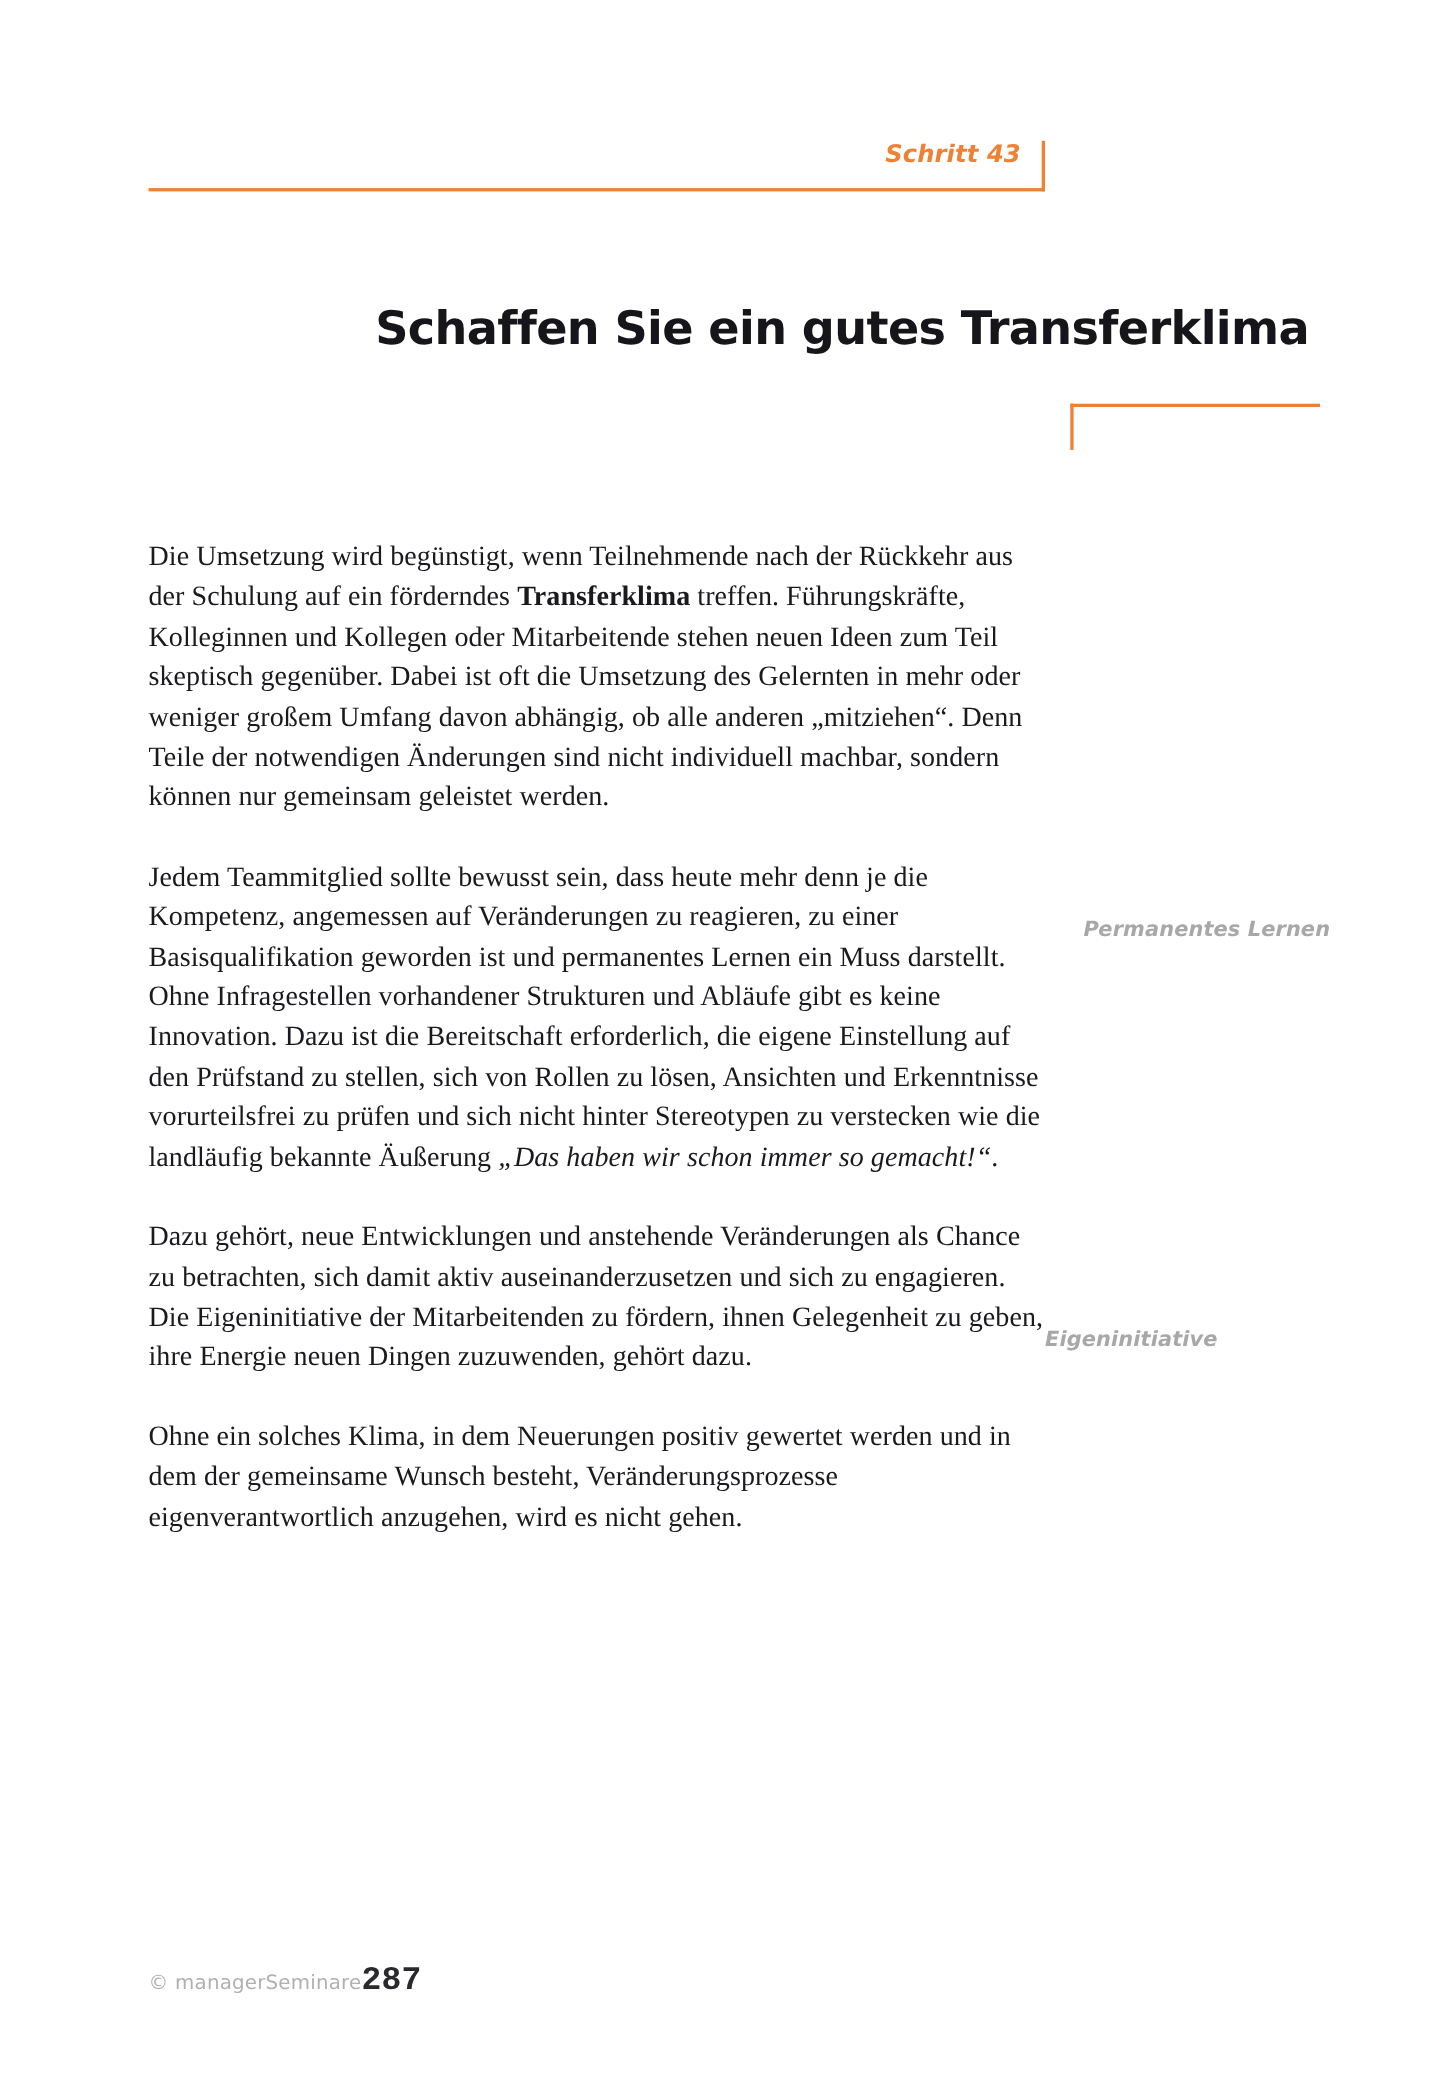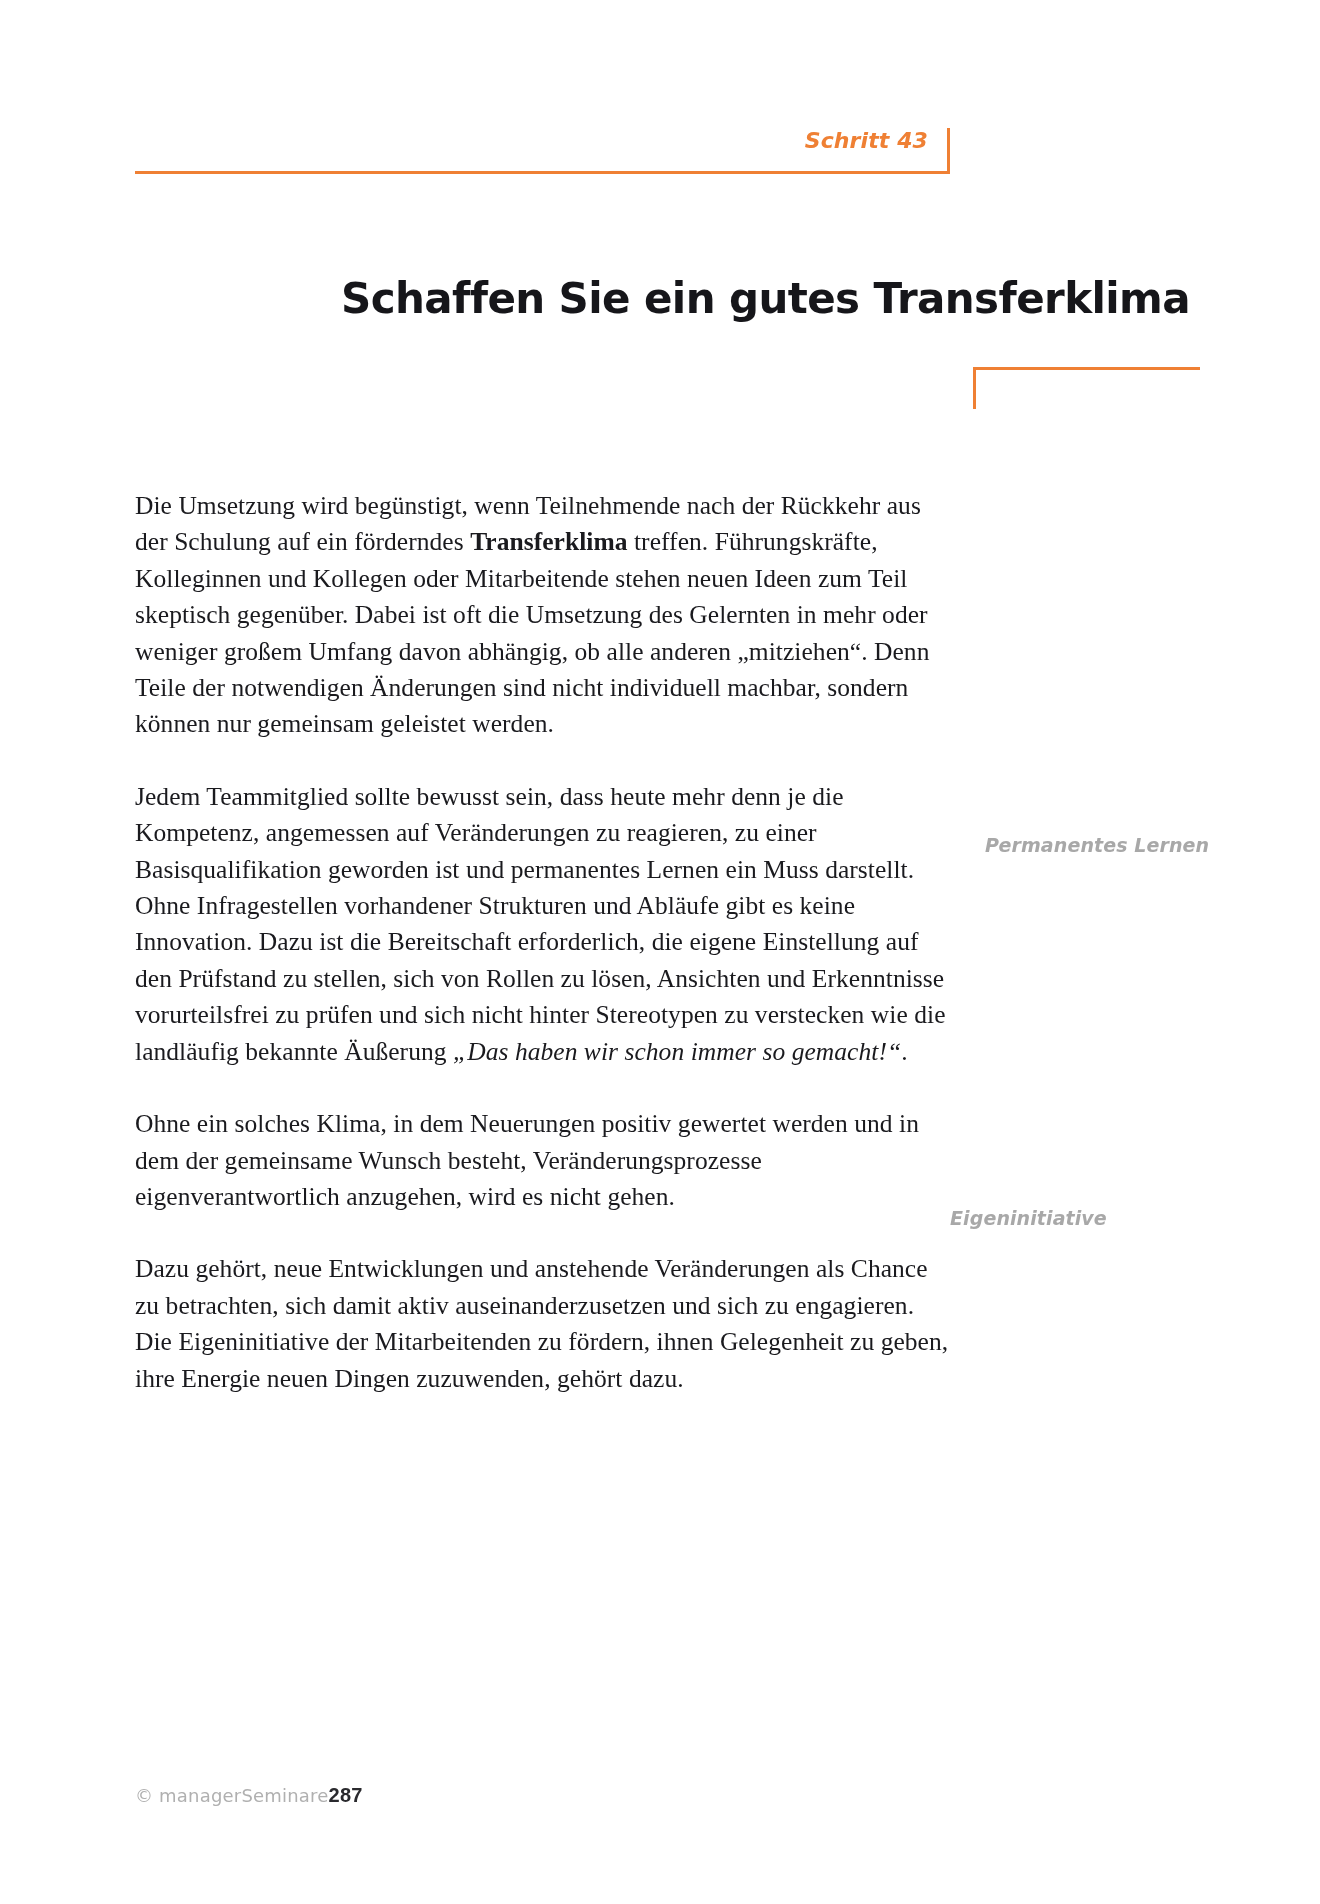--- a/index.html
+++ b/index.html
@@ -148,23 +148,23 @@
     align-items: baseline;
     justify-content: flex-start;
   }
   .footer-copyright {
     font-family: "DejaVu Sans", "Liberation Sans", sans-serif;
     font-size: 18px;
     color: #b0b0b0;
     letter-spacing: 0.2px;
   }
   .footer-pagenum {
-    font-family: Liberation Sans, sans-serif;
-    font-weight: bold;
-    font-size: 20px;
+    font-family: Liberation Mono, monospace;
+    font-weight: bold;
+    font-size: 30px;
     color: #2a2a2e;
     letter-spacing: 0.2px;
   }
 </style>
 </head>
 <body>
 
 <div class="page">
 
   <div class="header">
@@ -176,22 +176,22 @@
   <h1 class="page-title">Schaffen Sie ein gutes Transferklima</h1>
 
   <div class="corner-bracket">
     <div class="cb-h"></div>
     <div class="cb-v"></div>
   </div>
 
   <div class="content">
     <p class="para"><span>Die Umsetzung wird begünstigt, wenn Teilnehmende nach der Rückkehr aus der Schulung auf ein förderndes </span><b>Transferklima</b><span> treffen. Führungskräfte, Kolleginnen und Kollegen oder Mitarbeitende stehen neuen Ideen zum Teil skeptisch gegenüber. Dabei ist oft die Umsetzung des Gelernten in mehr oder weniger großem Umfang davon abhängig, ob alle anderen „mitziehen“. Denn Teile der notwendigen Änderungen sind nicht individuell machbar, sondern können nur gemeinsam geleistet werden.</span></p>
     <p class="para"><span>Jedem Teammitglied sollte bewusst sein, dass heute mehr denn je die Kompetenz, angemessen auf Veränderungen zu reagieren, zu einer Basisqualifikation geworden ist und permanentes Lernen ein Muss darstellt. Ohne Infragestellen vorhandener Strukturen und Abläufe gibt es keine Innovation. Dazu ist die Bereitschaft erforderlich, die eigene Einstellung auf den Prüfstand zu stellen, sich von Rollen zu lösen, Ansichten und Erkenntnisse vorurteilsfrei zu prüfen und sich nicht hinter Stereotypen zu verstecken wie die landläufig bekannte Äußerung </span><i>„Das haben wir schon immer so gemacht!“</i><span>.</span></p>
+    <p class="para"><span>Dazu gehört, neue Entwicklungen und anstehende Veränderungen als Chance zu betrachten, sich damit aktiv auseinanderzusetzen und sich zu engagieren. Die Eigeninitiative der Mitarbeitenden zu fördern, ihnen Gelegenheit zu geben, ihre Energie neuen Dingen zuzuwenden, gehört dazu.</span></p>
     <p class="para"><span>Ohne ein solches Klima, in dem Neuerungen positiv gewertet werden und in dem der gemeinsame Wunsch besteht, Veränderungsprozesse eigenverantwortlich anzugehen, wird es nicht gehen.</span></p>
-    <p class="para"><span>Dazu gehört, neue Entwicklungen und anstehende Veränderungen als Chance zu betrachten, sich damit aktiv auseinanderzusetzen und sich zu engagieren. Die Eigeninitiative der Mitarbeitenden zu fördern, ihnen Gelegenheit zu geben, ihre Energie neuen Dingen zuzuwenden, gehört dazu.</span></p>
   </div>
 
   <div class="margin-note note-permanentes">Permanentes Lernen</div>
   <div class="margin-note note-eigeninitiative">Eigeninitiative</div>
 
   <div class="footer">
     <div class="footer-copyright">© managerSeminare</div>
     <div class="footer-pagenum">287</div>
   </div>
 

